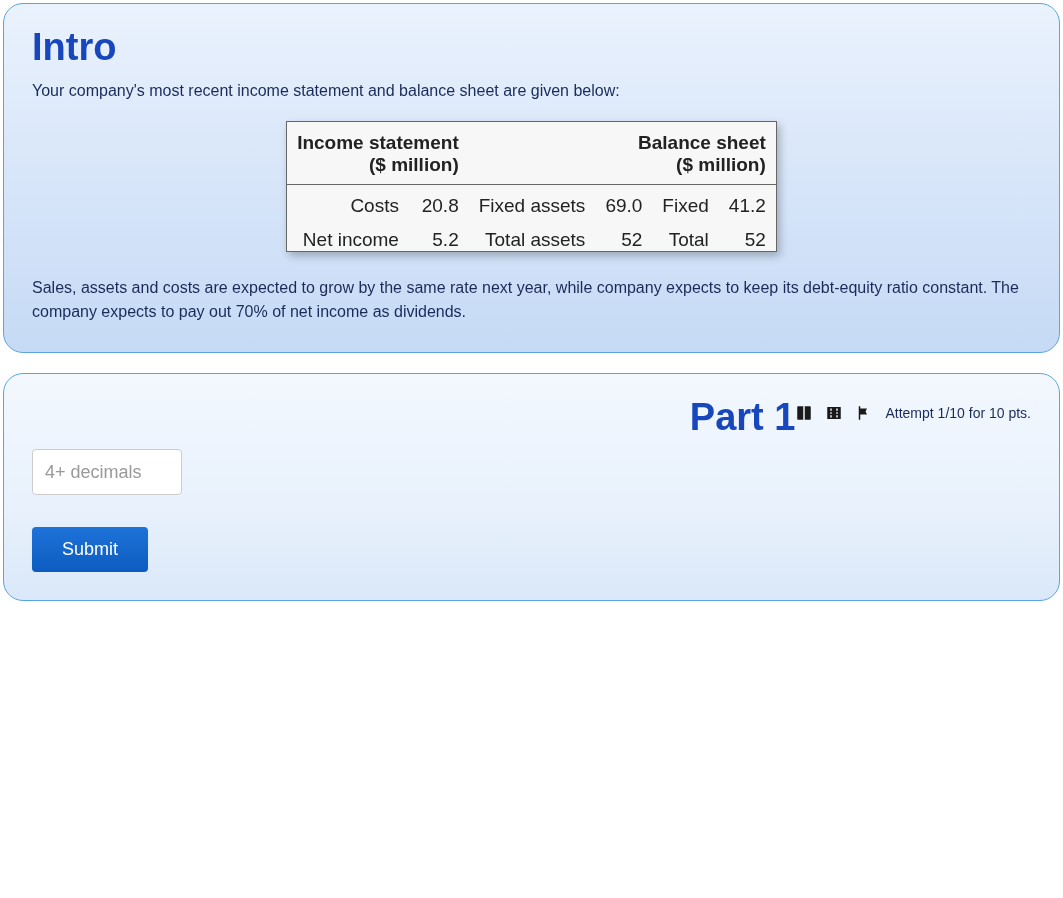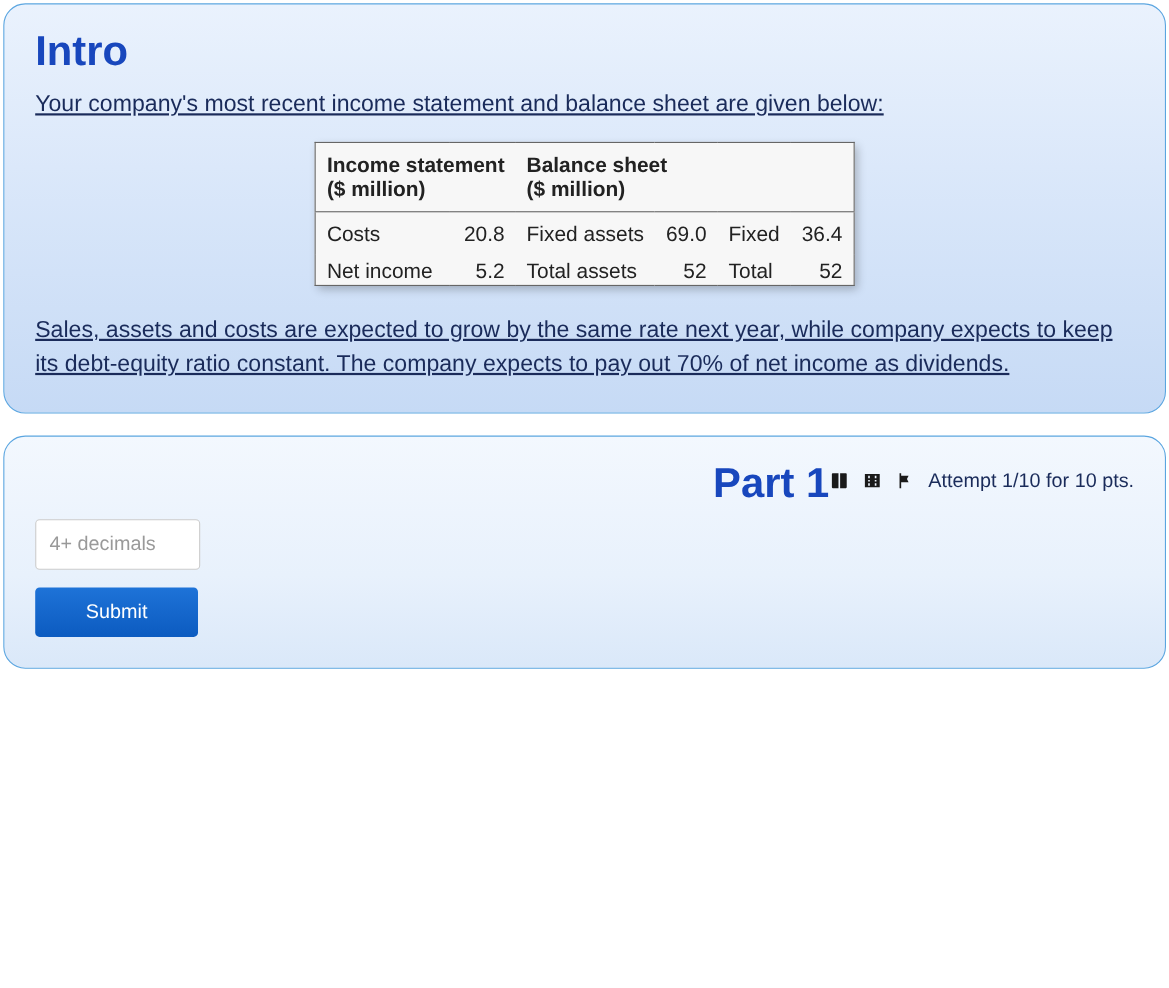--- a/index.html
+++ b/index.html
@@ -24,40 +24,39 @@
       background: linear-gradient(to bottom, #f3f8fe 0%, #e8f1fc 60%, #dae8f9 100%);
     }
     .card-title {
       font-size: 38px;
       font-weight: 900;
       color: #1847bd;
       margin-bottom: 10px;
       font-family: Arial, Helvetica, sans-serif;
     }
     .intro-text {
-      font-size: 21px;
+      font-size: 16px;
       color: #1a2b5a;
       line-height: 1.5;
-      text-decoration: underline;
     }
     .table-wrap {
       display: flex;
       justify-content: center;
       margin: 18px 0 24px 0;
     }
     table {
       border-collapse: collapse;
       background: #f7f7f7;
       box-shadow: 3px 4px 8px rgba(0,0,0,0.25);
       border: 1px solid #666;
     }
     th, td {
       padding: 6px 10px;
       font-size: 19px;
-      text-align: left;
+      text-align: right;
       color: #222;
     }
     th {
       font-weight: 700;
       vertical-align: top;
       padding-top: 10px;
     }
     thead tr th {
       border-bottom: 1px solid #666;
       padding-bottom: 8px;
@@ -74,21 +73,21 @@
     .part-header {
       display: flex;
       justify-content: flex-end;
       align-items: flex-start;
     }
     .part-meta {
       display: flex;
       align-items: center;
       gap: 12px;
       padding-top: 8px;
-      font-size: 18px;
+      font-size: 14px;
       color: #1a2b5a;
     }
     .icon {
       width: 18px;
       height: 18px;
       fill: #1a1a1a;
     }
     .question-text {
       font-size: 19px;
       color: #1a2b5a;
@@ -103,22 +102,22 @@
       border: 1px solid #ccc;
       border-radius: 4px;
       background: #fff;
       color: #000000;
     }
     .answer-input::placeholder {
       color: #999;
     }
     .submit-btn {
       display: block;
-      margin-top: 16px;
-      padding: 12px 46px;
+      margin-top: 32px;
+      padding: 12px 30px;
       font-size: 18px;
       color: #fff;
       background: linear-gradient(to bottom, #1e73d8, #0c5bc0);
       border: none;
       border-radius: 4px;
       cursor: pointer;
     }
   </style>
 </head>
 <body>
@@ -141,21 +140,21 @@
           </th>
         </tr>
       </thead>
       <tbody>
         <tr>
           <td>Costs</td>
           <td class="num">20.8</td>
           <td>Fixed assets</td>
           <td class="num">69.0</td>
           <td>Fixed</td>
-          <td class="num">36.4</td>
+          <td class="num">41.2</td>
         </tr>
         <tr>
           <td>Net income</td>
           <td class="num">5.2</td>
           <td>Total assets</td>
           <td class="num">52</td>
           <td>Total</td>
           <td class="num">52</td>
         </tr>
       </tbody>

